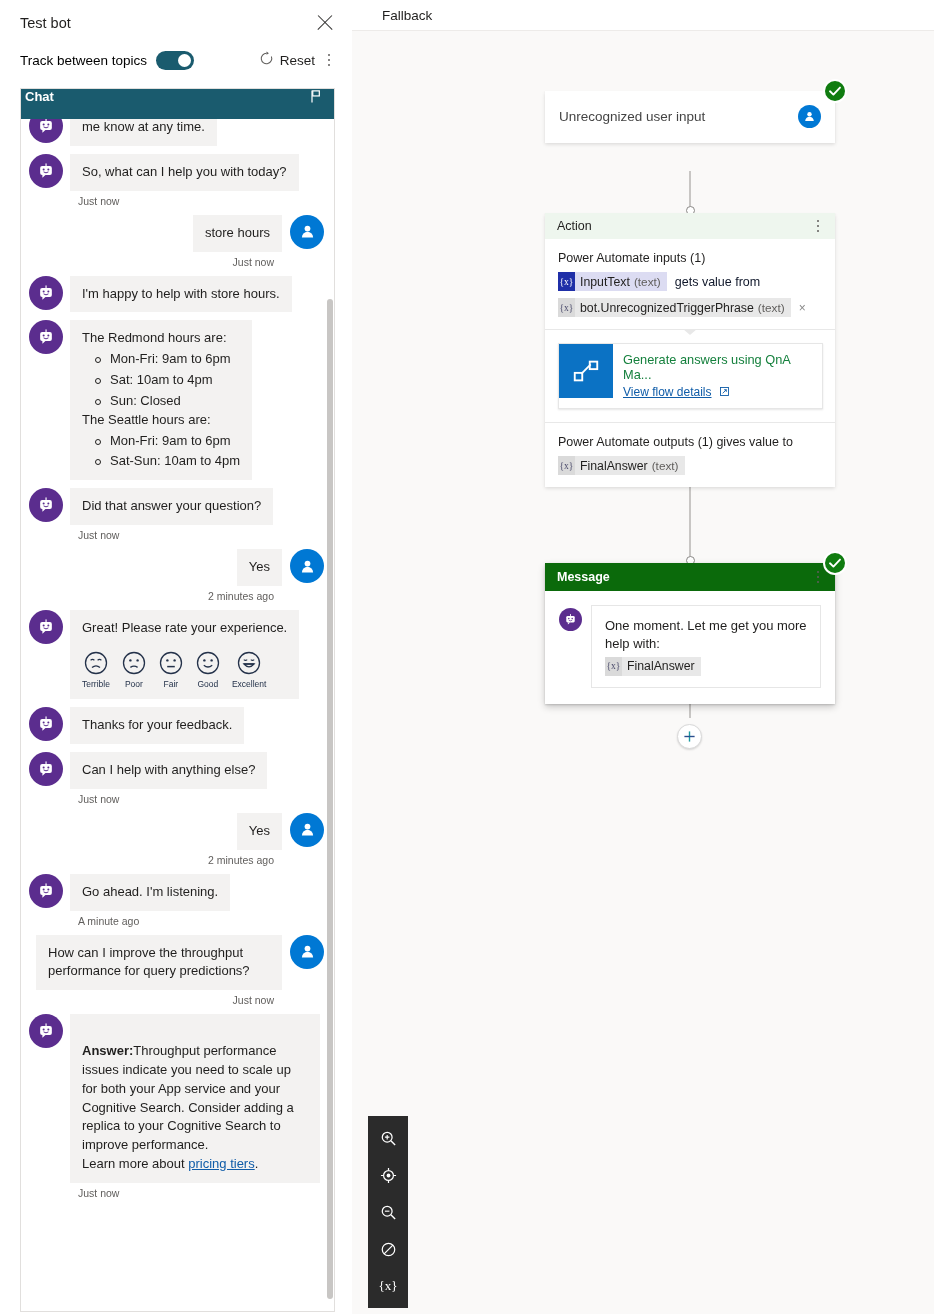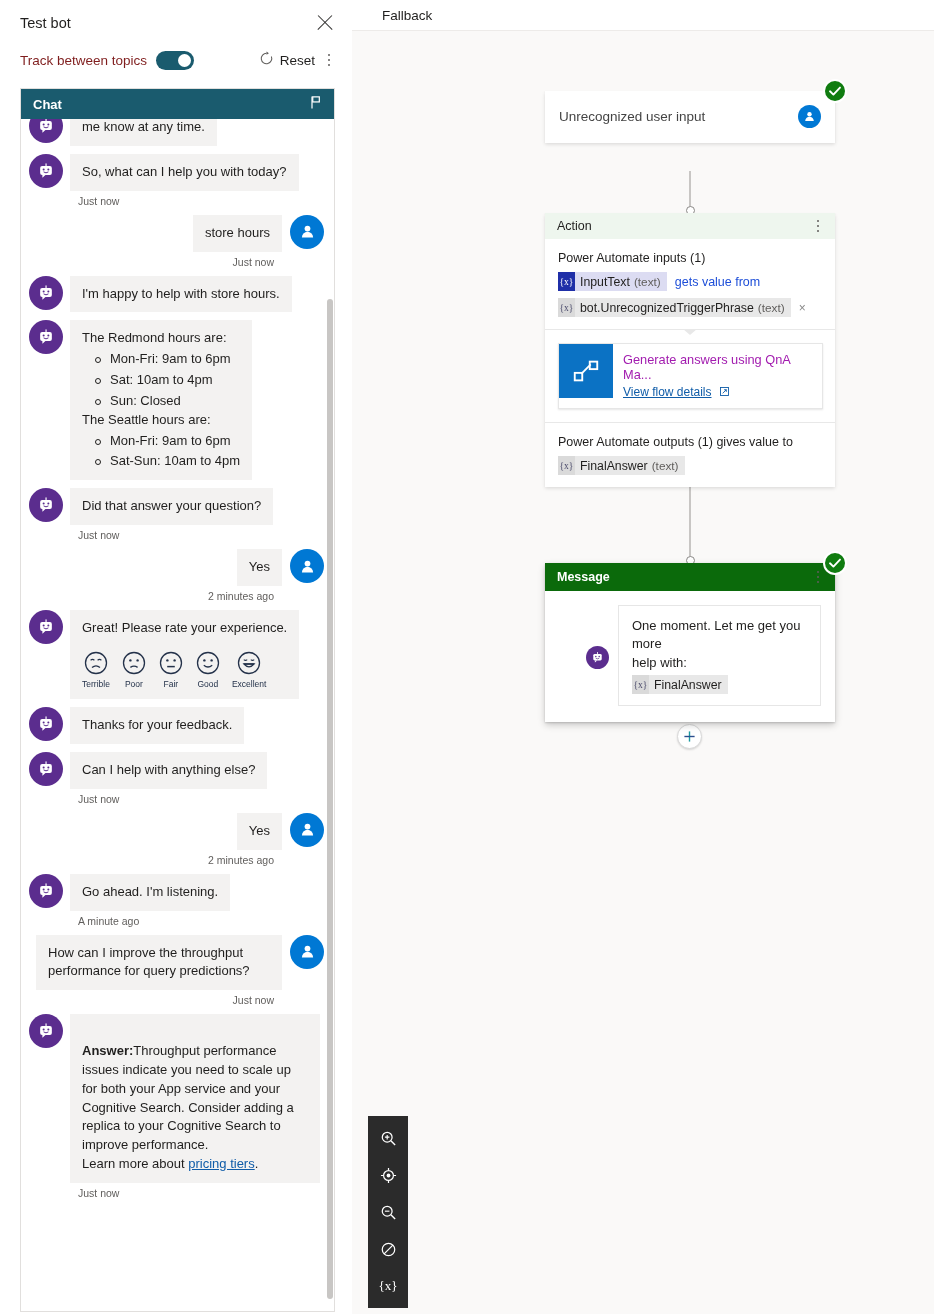--- a/index.html
+++ b/index.html
@@ -17,33 +17,33 @@
   .tb-titlerow { display: flex; align-items: center; justify-content: space-between; }
   .tb-title { font-size: 14.5px; color: #201f1e; }
   .close-btn { width: 22px; height: 22px; position: relative; cursor: pointer; }
   .close-btn:before, .close-btn:after {
     content: ""; position: absolute; left: 1px; top: 10px; width: 20px; height: 1.4px; background: #323130;
   }
   .close-btn:before { transform: rotate(45deg); }
   .close-btn:after { transform: rotate(-45deg); }
 
   .tb-ctrlrow { display: flex; align-items: center; margin-top: 16px; }
-  .tb-track-label { font-size: 13.5px; color: #7f1d1d; }
+  .tb-track-label { font-size: 13.5px; color: #000000; }
   .toggle { width: 38px; height: 19px; border-radius: 10px; background: #1a5b6e; margin-left: 9px; position: relative; cursor: pointer; flex: none; }
   .toggle .knob { position: absolute; right: 3px; top: 3px; width: 13px; height: 13px; border-radius: 50%; background: #fff; }
   .tb-right { margin-left: auto; display: flex; align-items: center; gap: 7px; }
   .reset-btn { display: flex; align-items: center; gap: 6px; cursor: pointer; }
   .reset-label { font-size: 13.5px; color: #201f1e; }
   .kebab { width: 14px; height: 20px; display: flex; flex-direction: column; align-items: center; justify-content: center; gap: 2.5px; cursor: pointer; }
   .kebab i { width: 2.5px; height: 2.5px; border-radius: 50%; background: #605e5c; display: block; }
 
   .chatbox { position: absolute; left: 20px; top: 88px; width: 315px; height: 1224px;
              border: 1px solid #e1dfdd; background: #fff; display: flex; flex-direction: column; }
-  .chat-head { height: 30px; background: #1a5b6e; display: flex; align-items: center;
-               padding: 0 10px 0 12px; flex: none; }
+  .chat-head { height: 30px; background: #1a5b6e; display: flex; 
+               padding: 0 10px 0 4px; flex: none; }
   .chat-head .title { color: #fff; font-size: 13px; font-weight: bold; }
   .chat-head .flag { margin-left: auto; }
 
   .chat-scroll { flex: 1; overflow: hidden; position: relative; padding: 0; background: #fff; }
   .chat-inner { position: absolute; left: 0; top: -18px; width: 315px; padding: 0 12px 8px 8px; }
 
   .msg-row { display: flex; align-items: flex-start; margin-top: 8px; }
   .msg-row.user { justify-content: flex-end; }
   .avatar-bot { width: 34px; height: 34px; border-radius: 50%; background: #5b2d8e; flex: none;
                 display: flex; align-items: center; justify-content: center; margin-right: 7px; }
@@ -103,37 +103,37 @@
   .tokrow { display: flex; align-items: center; margin-top: 7px; flex-wrap: nowrap; }
   .tok { display: inline-flex; align-items: center; height: 19px; }
   .tok .x-badge { width: 17px; height: 19px; display: flex; align-items: center; justify-content: center;
                   font-size: 9.5px; font-family: "Liberation Serif", serif; }
   .tok .x-badge.blue { background: #1f2fa8; color: #fff; }
   .tok .x-badge.grey { background: #dadada; color: #4a4a6a; }
   .tok .body { padding: 0 6px 0 5px; height: 19px; display: flex; align-items: center; font-size: 12.3px; color: #201f1e; }
   .tok .body.lilac { background: #dcdcf2; }
   .tok .body.grey { background: #e8e8e8; }
   .tok .ty { color: #605e5c; margin-left: 4px; font-size: 11.8px; }
-  .aft { font-size: 12.5px; color: #1d4ed8; margin-left: 8px; }
+  .aft { font-size: 12.5px; color: #0f172a; margin-left: 8px; }
   .xclose { margin-left: 8px; font-size: 12px; color: #888; cursor: pointer; }
 
   .sep-notch { position: relative; height: 1px; background: #e8e8e8; }
   .sep-notch:after { content: ""; position: absolute; left: 50%; top: 0; margin-left: -7px;
                      border-left: 7px solid transparent; border-right: 7px solid transparent;
                      border-top: 6px solid #e8e8e8; }
 
   .flowcard { margin: 13px 12px 13px 13px; background: #fff; border: 1px solid #e6e6e6; display: flex;
               box-shadow: 0 .8px 1.8px rgba(0,0,0,.10); }
   .flowcard .ico { width: 54px; height: 54px; background: #0b72c4; flex: none;
                    display: flex; align-items: center; justify-content: center; }
   .flowcard .meta { padding: 8px 10px; }
-  .flowcard .nm { font-size: 12.8px; color: #a21caf; }
+  .flowcard .nm { font-size: 12.8px; color: #15803d; }
   .flowcard .vl { font-size: 12px; color: #0f5ca8; text-decoration: underline; margin-top: 3px; display: inline-block; cursor: pointer; }
 
-  .msg-node-body { padding: 14px 14px 16px 14px; display: flex; align-items: center; margin-left: 27px; }
+  .msg-node-body { padding: 14px 14px 16px 14px; display: flex; align-items: flex-start; }
   .msg-node-body .av { width: 23px; height: 23px; border-radius: 50%; background: #5b2d8e; flex: none;
                        display: flex; align-items: center; justify-content: center; margin-right: 9px; margin-top: 3px; }
   .msg-node-card { flex: 1; border: 1px solid #e6e6e6; padding: 11px 13px; min-height: 76px; }
   .msg-node-card .ln { font-size: 13px; color: #201f1e; line-height: 1.42; }
 
   .connector { position: absolute; width: 2px; background: #c8c6c4; }
   .dot-o { position: absolute; width: 9px; height: 9px; border-radius: 50%; background: #fff; border: 1.5px solid #8a8886; }
   .dot-f { position: absolute; width: 9px; height: 9px; border-radius: 50%; background: #fff; border: 1.5px solid #8a8886; }
   .addbtn { position: absolute; width: 25px; height: 25px; border-radius: 50%; background: #fff;
             border: 1px solid #d9d9d9; display: flex; align-items: center; justify-content: center;

